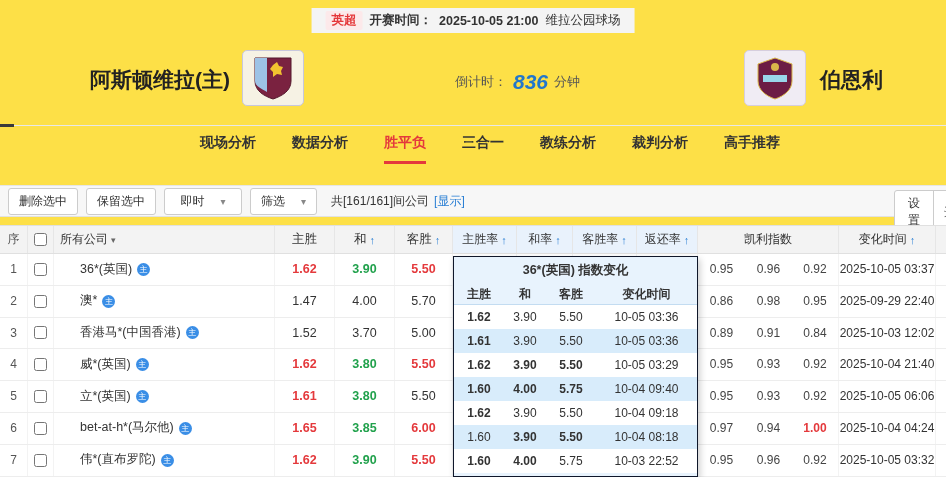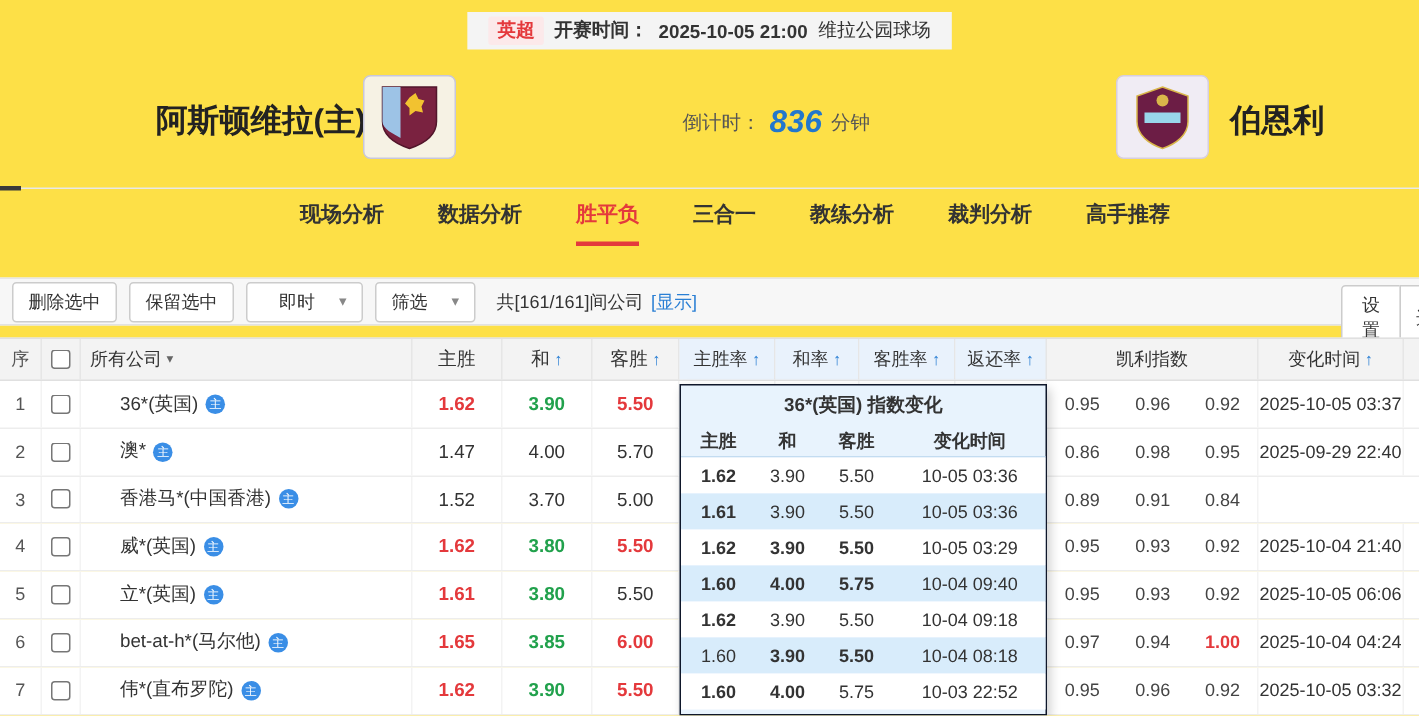--- a/index.html
+++ b/index.html
@@ -6,21 +6,21 @@
   body { font-family:"Liberation Sans","DejaVu Sans",sans-serif; background:#fff; }
   .page { position:relative; width:946px; height:477px; background:#fde047; overflow:hidden; font-size:12px; color:#333; }
 
   
   .info-bar { position:absolute; left:50%; transform:translateX(-50%); top:8px; height:25px;
     background:#f4f4f4; display:flex; align-items:center; gap:7px; padding:0 14px; white-space:nowrap;
     font-size:12.5px; color:#333; }
   .league-badge { color:#e4393c; background:#fce9ea; padding:1px 6px; border-radius:2px; font-weight:bold; }
   .b { font-weight:bold; }
   .team-name { position:absolute; font-size:21px; font-weight:bold; color:#222; }
-  .home-name { left:104px; top:66px; }
+  .home-name { left:90px; top:66px; }
   .away-name { left:820px; top:66px; }
   .crest-box { position:absolute; top:50px; width:62px; height:56px; border-radius:5px;
     display:flex; align-items:center; justify-content:center; }
   .home-crest { left:242px; background:#f6f2e4; border:1px solid #c7c7dd; }
   .away-crest { left:744px; background:#f0ecf4; border:1px solid #d6cede; }
   .countdown { position:absolute; left:455px; top:70px; font-size:13px; color:#555; display:flex; align-items:center; gap:6px; }
   .cd-val { font-size:21px; font-weight:bold; color:#2277cc;font-style:italic; }
 
   .divider { position:absolute; top:125px; left:0; width:946px; height:1px; background:#e8e8e8; }
   .dark-tick { position:absolute; left:0; top:-1px; width:14px; height:3px; background:#3a3a3a; }
@@ -29,21 +29,21 @@
   .tabs { position:absolute; top:134px; left:200px; display:flex; gap:36px; font-size:14px; font-weight:bold; color:#333; }
   .tab { padding-bottom:9px; cursor:pointer; border-bottom:3px solid transparent; }
   .tab.active { color:#e4393c; border-bottom-color:#e4393c; }
 
   
   .toolbar { position:absolute; top:185px; left:0; width:946px; height:32px; background:#f7f7f7;
     border-top:1px solid #e6e6e6; border-bottom:1px solid #e2e2e2; display:flex; align-items:center; padding-left:8px; }
   .btn { background:#fff; border:1px solid #ccc; border-radius:3px; padding:4px 10px; margin-right:8px;
     font-size:12px; color:#333; cursor:pointer; display:inline-flex; align-items:center; }
   .btn .caret { color:#888; font-size:10px; margin-left:16px; }
-  .btn.w { min-width:78px; justify-content:flex-end; }
+  .btn.w { min-width:78px; justify-content:center; }
   .count-text { margin-left:6px; color:#333; }
   .show-link { color:#2a7fd4; margin-left:5px; cursor:pointer; }
   .toolbar-right { position:absolute; left:894px; top:4px; display:flex; }
   .toolbar-right .btn { margin-right:0; border-radius:3px 0 0 3px; }
   .toolbar-right .btn + .btn { margin-left:-1px; border-radius:0; width:46px; }
 
   
   .table { position:absolute; top:225px; left:0; width:946px; }
   .thead { display:flex; height:29px; background:#f3f3f3; border-top:1px solid #e0e0e0; border-bottom:1px solid #e0e0e0;
     align-items:center; font-size:12px; color:#333; }
@@ -259,20 +259,21 @@
       <div class="cell col-odd c" data-trend="">1.52</div>
       <div class="cell col-odd c" data-trend="">3.70</div>
       <div class="cell col-odd3 c" data-trend="">5.00</div>
       <div class="cell col-rate c"></div>
       <div class="cell col-rate2 c"></div>
       <div class="cell col-rate3 c"></div>
       <div class="cell col-rate4 c"></div>
       <div class="cell col-k c nr" data-trend="">0.89</div>
       <div class="cell col-k c nr" data-trend="">0.91</div>
       <div class="cell col-k c" data-trend="">0.84</div>
+      <div class="cell col-time c">2025-10-03 12:02</div>
       <div class="cell col-sliver nr"></div>
     </div>
 
     <div class="trow">
       <div class="cell col-idx c">4</div>
       <div class="cell col-cb">
           <input class="cb" type="checkbox" style="">
         </div>
       <div class="cell col-company">
           <span class="cname">威*(英国)</span>

